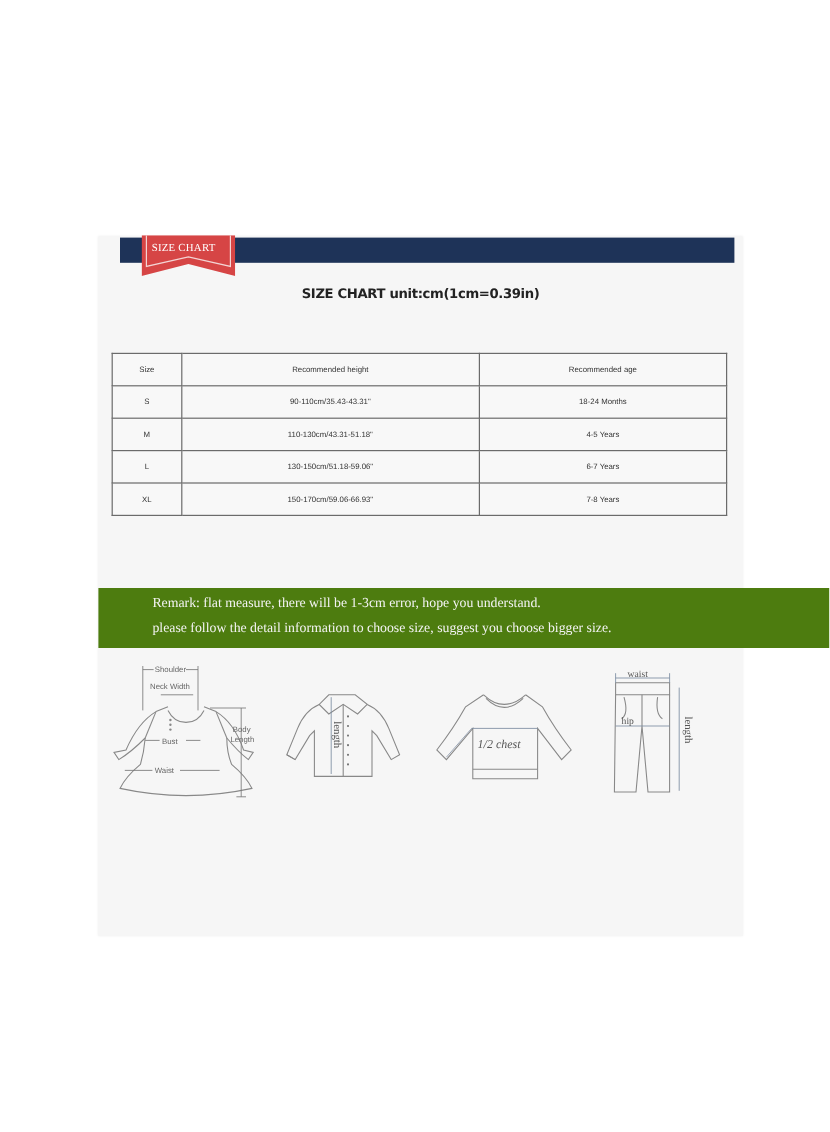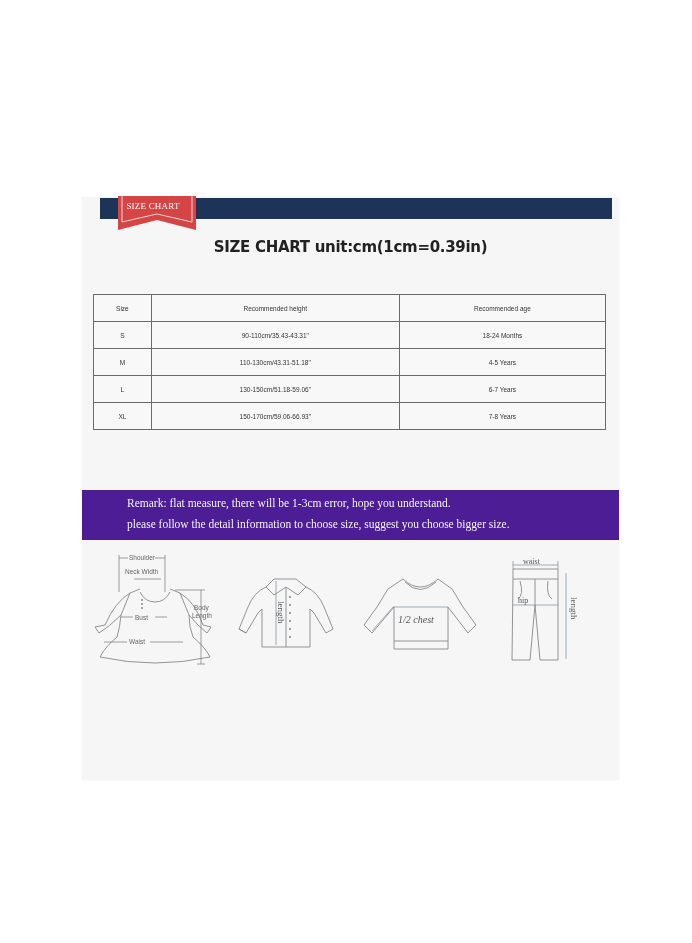--- a/index.html
+++ b/index.html
@@ -4,28 +4,28 @@
 <style>
   html, body { margin:0; padding:0; }
   body { width:692px; height:943px; background:#ffffff; position:relative; overflow:hidden;
          font-family:"Liberation Sans", sans-serif; }
   .panel { position:absolute; left:82px; top:197px; width:537px; height:583px; background:#f6f6f6;
            box-shadow:0 0 2px rgba(0,0,0,0.06); }
   .topbar { position:absolute; left:18px; top:1px; width:512px; height:21px; background:#1e3358; }
   .ribbon { position:absolute; left:36px; top:-1px; width:78px; height:34px; }
   .ribbon-label { position:absolute; left:36px; top:4px; width:70px; text-align:center; color:#fff;
                   font-family:"Liberation Serif", serif; font-size:9px; letter-spacing:0.2px; }
-  .title { position:absolute; left:0; top:41px; width:100%; text-align:center; font-size:15px;
+  .title { position:absolute; left:0; top:41px; width:100%; text-align:center; font-size:11px;
            font-weight:bold; color:#222; font-family:"DejaVu Sans", sans-serif; letter-spacing:-0.3px; }
   table.sizes { position:absolute; left:11px; top:97px; width:513px; border-collapse:collapse;
                 background:#f8f8f8; }
   table.sizes td, table.sizes th { border:1px solid #6b6b6b; height:26px; padding:0; text-align:center;
                 font-size:6.5px; color:#333; font-weight:normal; }
   .c1 { width:57px; } .c2 { width:248px; } .c3 { width:206px; }
-  .remark { position:absolute; left:0; top:293px; width:537px; height:50px; background:#4c1d95;
+  .remark { position:absolute; left:0; top:293px; width:609px; height:50px; background:#4d7c0f;
             color:#f4f4f4; font-family:"Liberation Serif", serif; font-size:11.5px; }
   .remark .l1 { position:absolute; left:45px; top:7px; white-space:nowrap; }
   .remark .l2 { position:absolute; left:45px; top:28px; white-space:nowrap; }
   .diagram { position:absolute; }
   .diagram svg { display:block; }
   .dtext { font-family:"Liberation Sans", sans-serif; fill:#666; }
   .stext { font-family:"Liberation Serif", serif; fill:#555; }
 </style>
 </head>
 <body>

